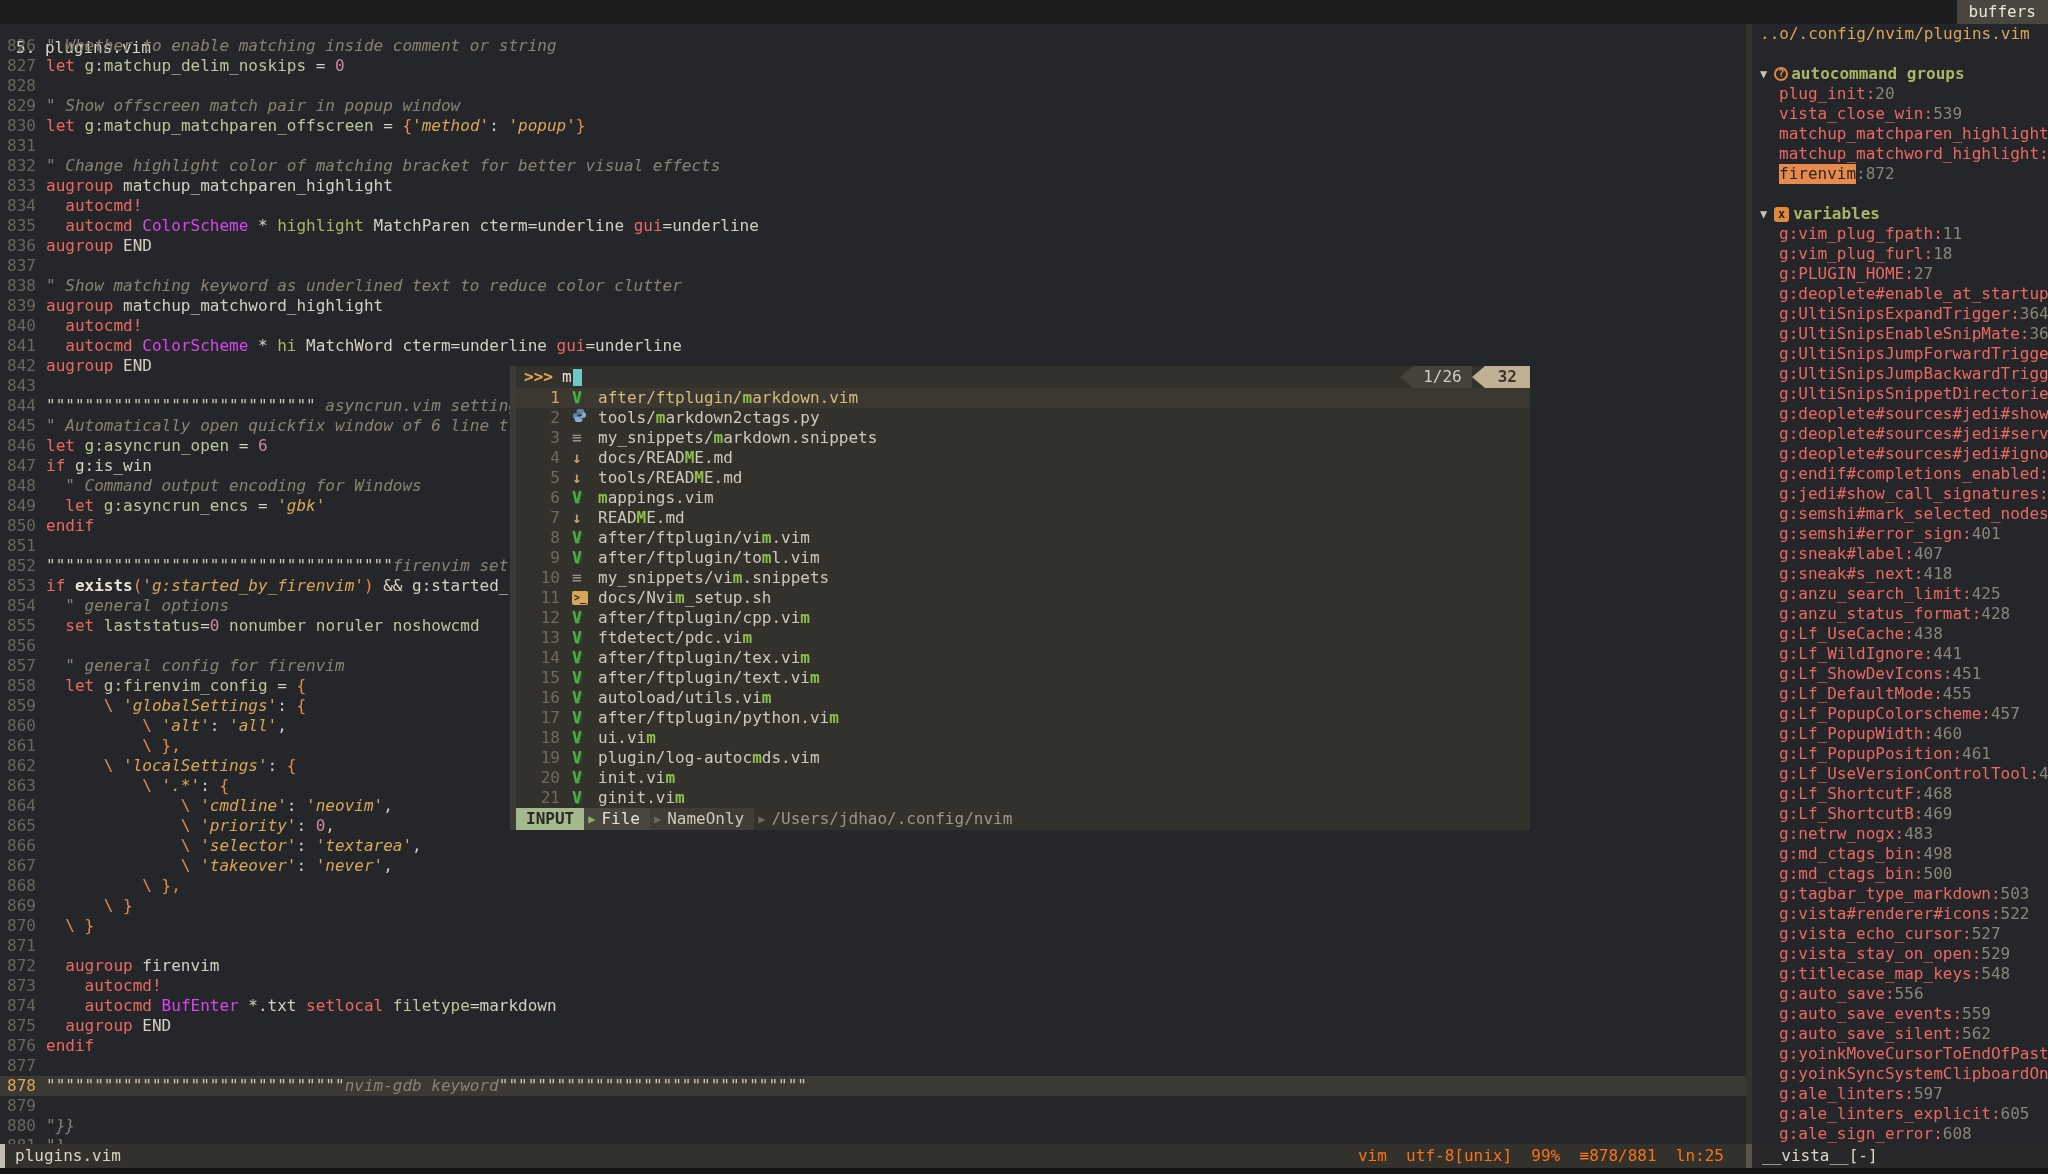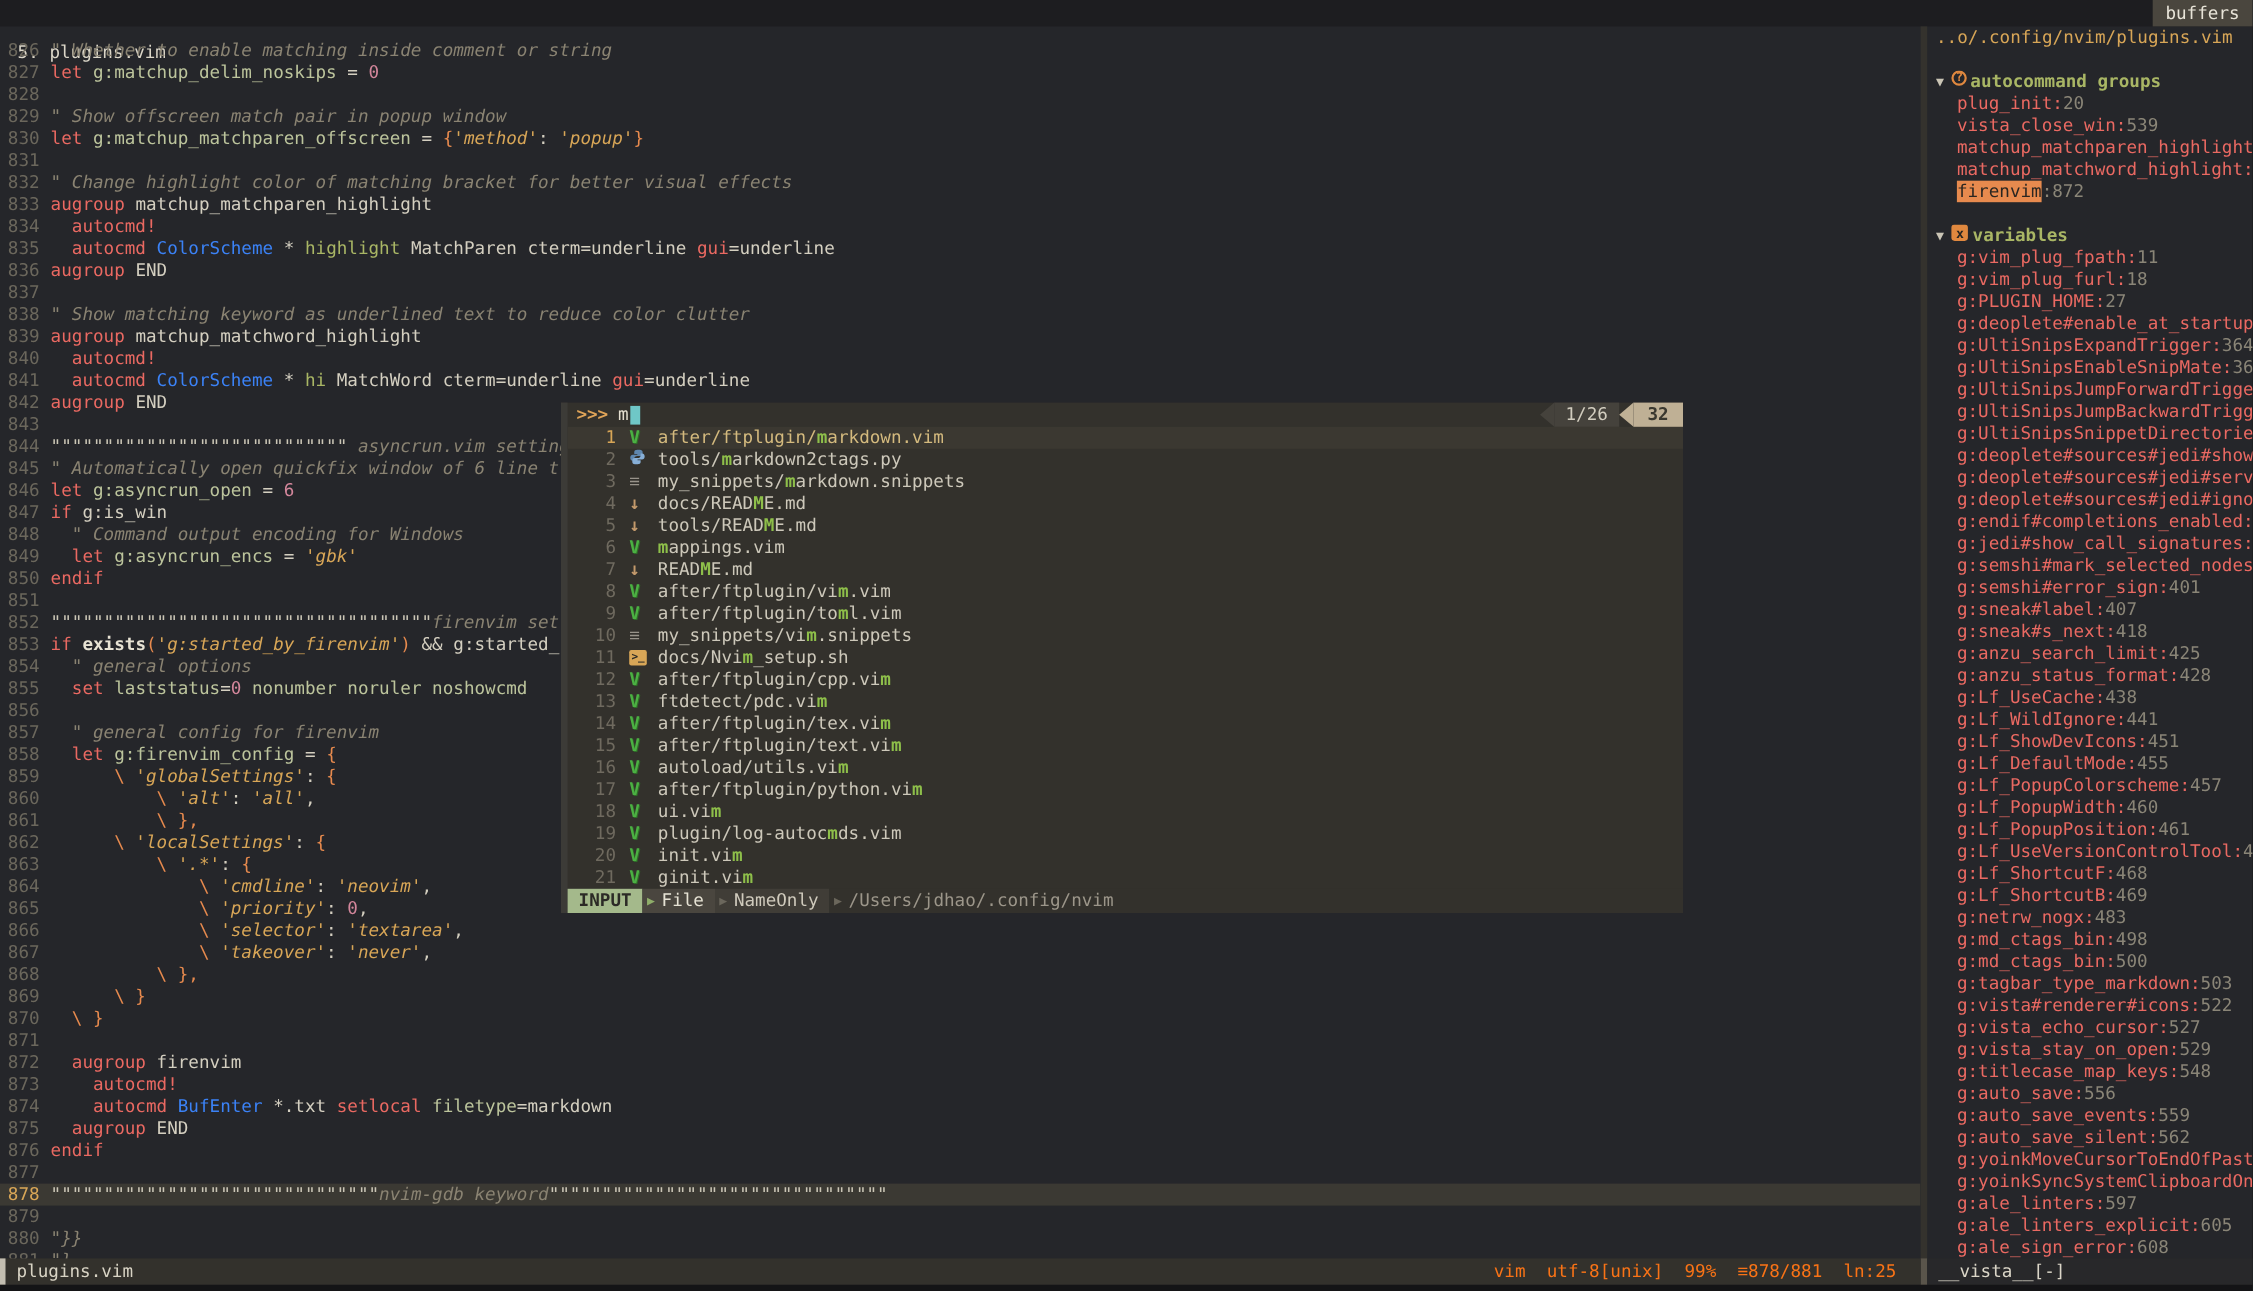--- a/index.html
+++ b/index.html
@@ -17,37 +17,37 @@
   .cursorline{background:#3b3933;}
   .cursorline .gut{color:#d8a657;}
   .cm{color:#8a8372;font-style:italic}
   .kw{color:#ea6962}
   .id{color:#bcc49c}
   .fg{color:#d4cfc0}
   .st{color:#d8a657;font-style:italic}
   .nu{color:#d3869b}
   .br{color:#e78a4e}
   .gr{color:#a9b665}
-  .ye{color:#3b82f6}
+  .ye{color:#d946ef}
   .bo{color:#e8e3d4;font-weight:bold}
   .sp{color:#e78a4e;font-style:italic}
   .qt{color:#cbc6b6}
   
   .vdivider{position:absolute;left:1746px;top:24px;width:6px;height:1150px;background:#34322d;}
   .vdivider-light{position:absolute;left:1746px;top:1144px;width:6px;height:24px;background:#5a554b;}
   .statusline{position:absolute;left:0;top:1144px;width:1746px;height:24px;background:#33312c;display:flex;align-items:center;color:#c6c1b2;}
   .sl-block{width:5px;height:24px;background:#c2bdb0;margin-right:10px;flex:none;}
   .sl-file{color:#d8d3c4;}
   .flex-sp{flex:1;}
   .sl-right{margin-right:22px;color:#f97316;white-space:pre;}
   .vista-statusline{position:absolute;left:1752px;top:1144px;width:296px;height:24px;background:#28282a;display:flex;align-items:center;color:#dbd6c8;padding-left:10px;box-sizing:border-box;}
   .cmdline{position:absolute;left:0;top:1168px;width:2048px;height:6px;background:#141416;}
   
   .sidebar{position:absolute;left:1752px;top:24px;width:296px;height:1120px;overflow:hidden;}
-  .srow{height:20px;white-space:pre;overflow:hidden;display:flex;align-items:flex-start;padding-left:8px;}
+  .srow{height:20px;white-space:pre;overflow:hidden;display:flex;align-items:center;padding-left:8px;}
   .srow.item{padding-left:27px;}
   .s-path{color:#d8a657;}
   .s-arrow{color:#cac5b5;margin-right:7px;font-size:12px;}
   .s-title{color:#a9b665;font-weight:bold;}
   .s-name{color:#ea6962;}
   .s-name.hl{background:#e78a4e;color:#2a2621;}
   .s-num{color:#8a8577;}
   .ic-q{display:inline-flex;width:14px;height:14px;border-radius:50%;border:2px solid #e0883f;color:#e0883f;font-size:11px;align-items:center;justify-content:center;margin-right:3px;font-weight:bold;flex:none;box-sizing:border-box;}
   .ic-x{display:inline-flex;width:15px;height:15px;background:#e0883f;color:#262420;align-items:center;justify-content:center;border-radius:3px;margin-right:4px;font-weight:bold;font-size:12px;flex:none;}
   

